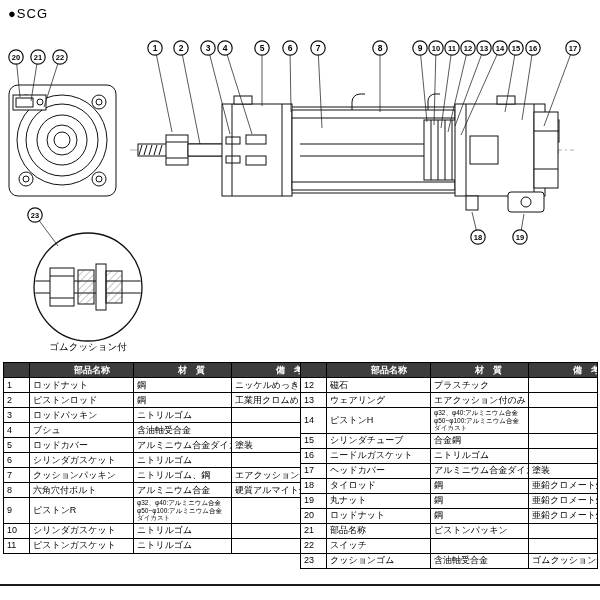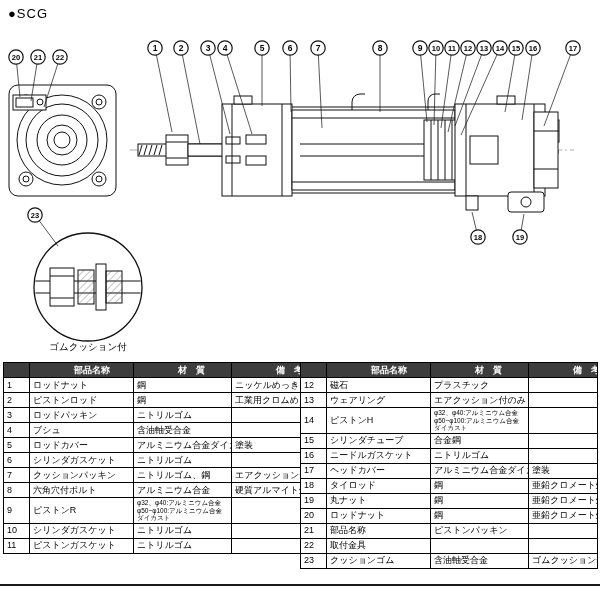--- a/index.html
+++ b/index.html
@@ -371,21 +371,21 @@
             <td class="cell-note">亜鉛クロメート処理</td>
           </tr>
           <tr>
             <td class="cell-no">21</td>
             <td class="cell-name">部品名称</td>
             <td class="cell-material">ピストンパッキン</td>
             <td class="cell-note"></td>
           </tr>
           <tr>
             <td class="cell-no">22</td>
-            <td class="cell-name">取付金具</td>
+            <td class="cell-name">スイッチ</td>
             <td class="cell-material"></td>
             <td class="cell-note"></td>
           </tr>
           <tr>
             <td class="cell-no">23</td>
             <td class="cell-name">クッションゴム</td>
             <td class="cell-material">含油軸受合金</td>
             <td class="cell-note">ゴムクッション付のみ</td>
           </tr>
         </tbody>

